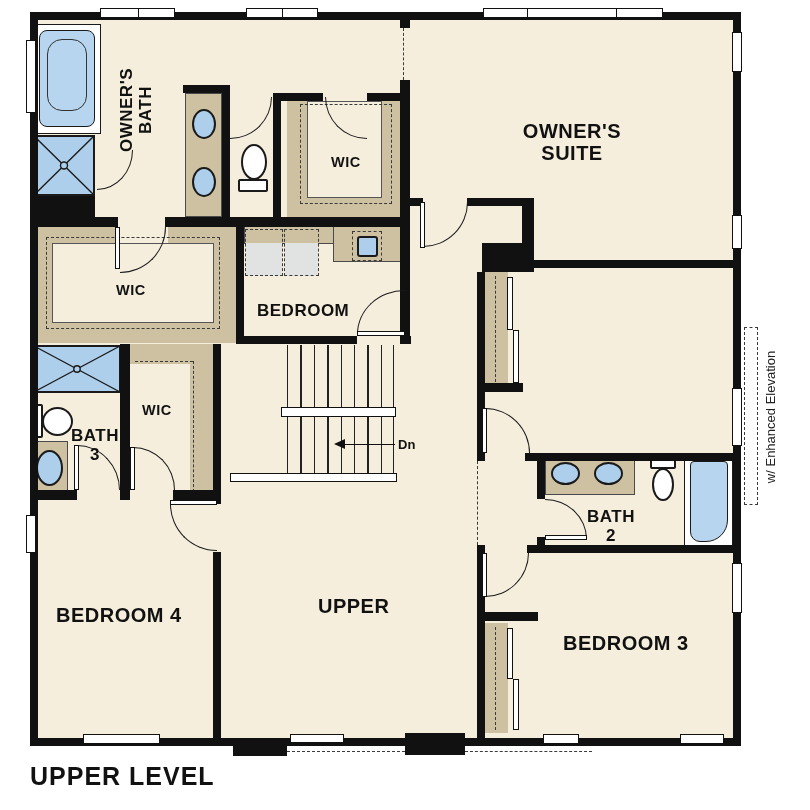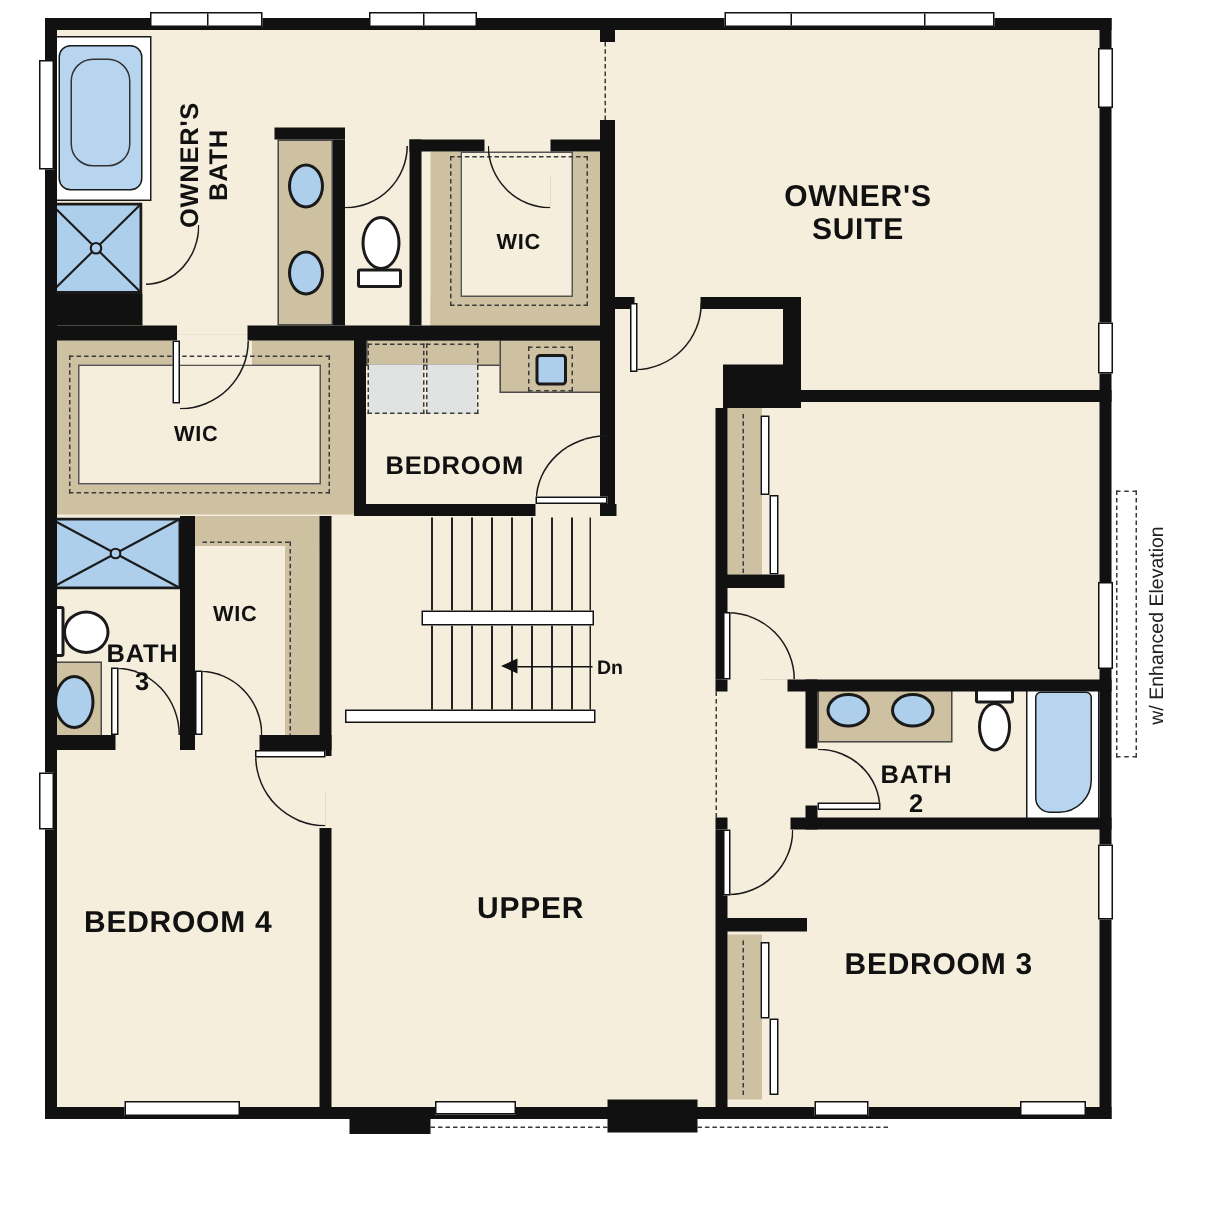--- a/index.html
+++ b/index.html
@@ -236,14 +236,15 @@
   <div class="abs label lsml" style="left:142px;top:402px;">WIC</div>
   <div class="abs label lmed center" style="left:55px;top:426px;width:80px;">
     <span style="display:block;">BATH</span>
     <span style="display:block;">3</span>
   </div>
   <div class="abs label lbig" style="left:56px;top:604px;">BEDROOM 4</div>
   <div class="abs label lbig" style="left:318px;top:595px;">UPPER</div>
 
   <div class="abs" style="left:398px;top:437px;font-size:13px;font-weight:bold;color:#111;">Dn</div>
   <div class="abs note vrot" style="left:676px;top:409px;width:190px;height:16px;text-align:center;">w/ Enhanced Elevation</div>
+  <div class="abs title" style="left:30px;top:762px;">UPPER LEVEL</div>
 
 </div>
 
 </body></html>

